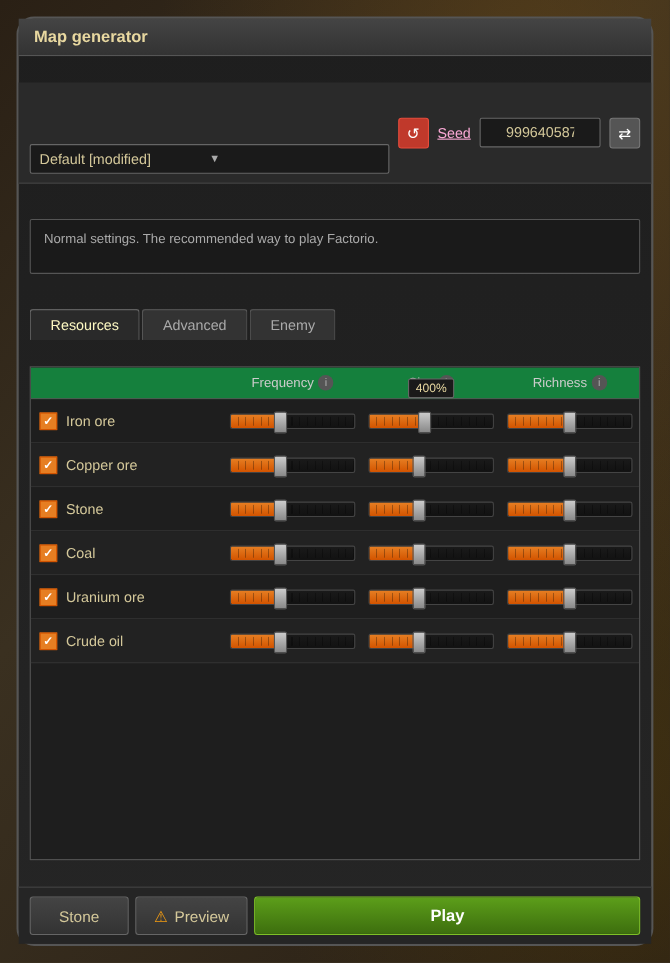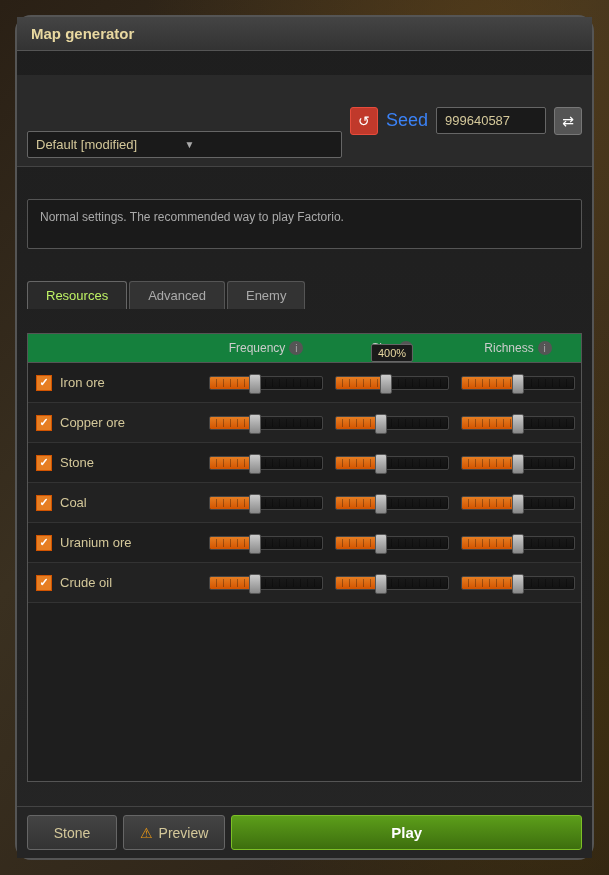--- a/index.html
+++ b/index.html
@@ -86,29 +86,30 @@
       justify-content: center;
       cursor: pointer;
       font-size: 14px;
       color: #fff;
     }
 
     .btn-icon.red { background: #c0392b; border-color: #e74c3c; }
     .btn-icon.gray { background: #555; }
 
     .seed-label {
-      color: #3b82f6;
-      font-size: 18px;
+      color: #f9a8d4;
+      font-size: 13px;
+      text-decoration: underline;
     }
 
     .seed-input {
       background: #1a1a1a;
       border: 1px solid #666;
       color: #d4c89a;
-      padding: 5px 8px;
+      padding: 5px 23px;
       font-size: 13px;
       width: 110px;
       border-radius: 2px;
     }
 
     .info-box {
       margin: 8px 10px;
       padding: 10px 12px;
       background: #1a1a1a;
       border: 1px solid #555;
@@ -130,21 +131,21 @@
       border: 1px solid #555;
       border-bottom: none;
       cursor: pointer;
       color: #aaa;
       font-size: 13px;
       border-radius: 3px 3px 0 0;
     }
 
     .tab.active {
       background: #2a2a2a;
-      color: #bef264;
+      color: #fef9c3;
       border-color: #666;
       padding-left: 18px;
     }
 
     .table-container {
       margin: 0 10px;
       border: 1px solid #555;
       flex: 1;
       background: #1e1e1e;
       overflow-y: auto;

